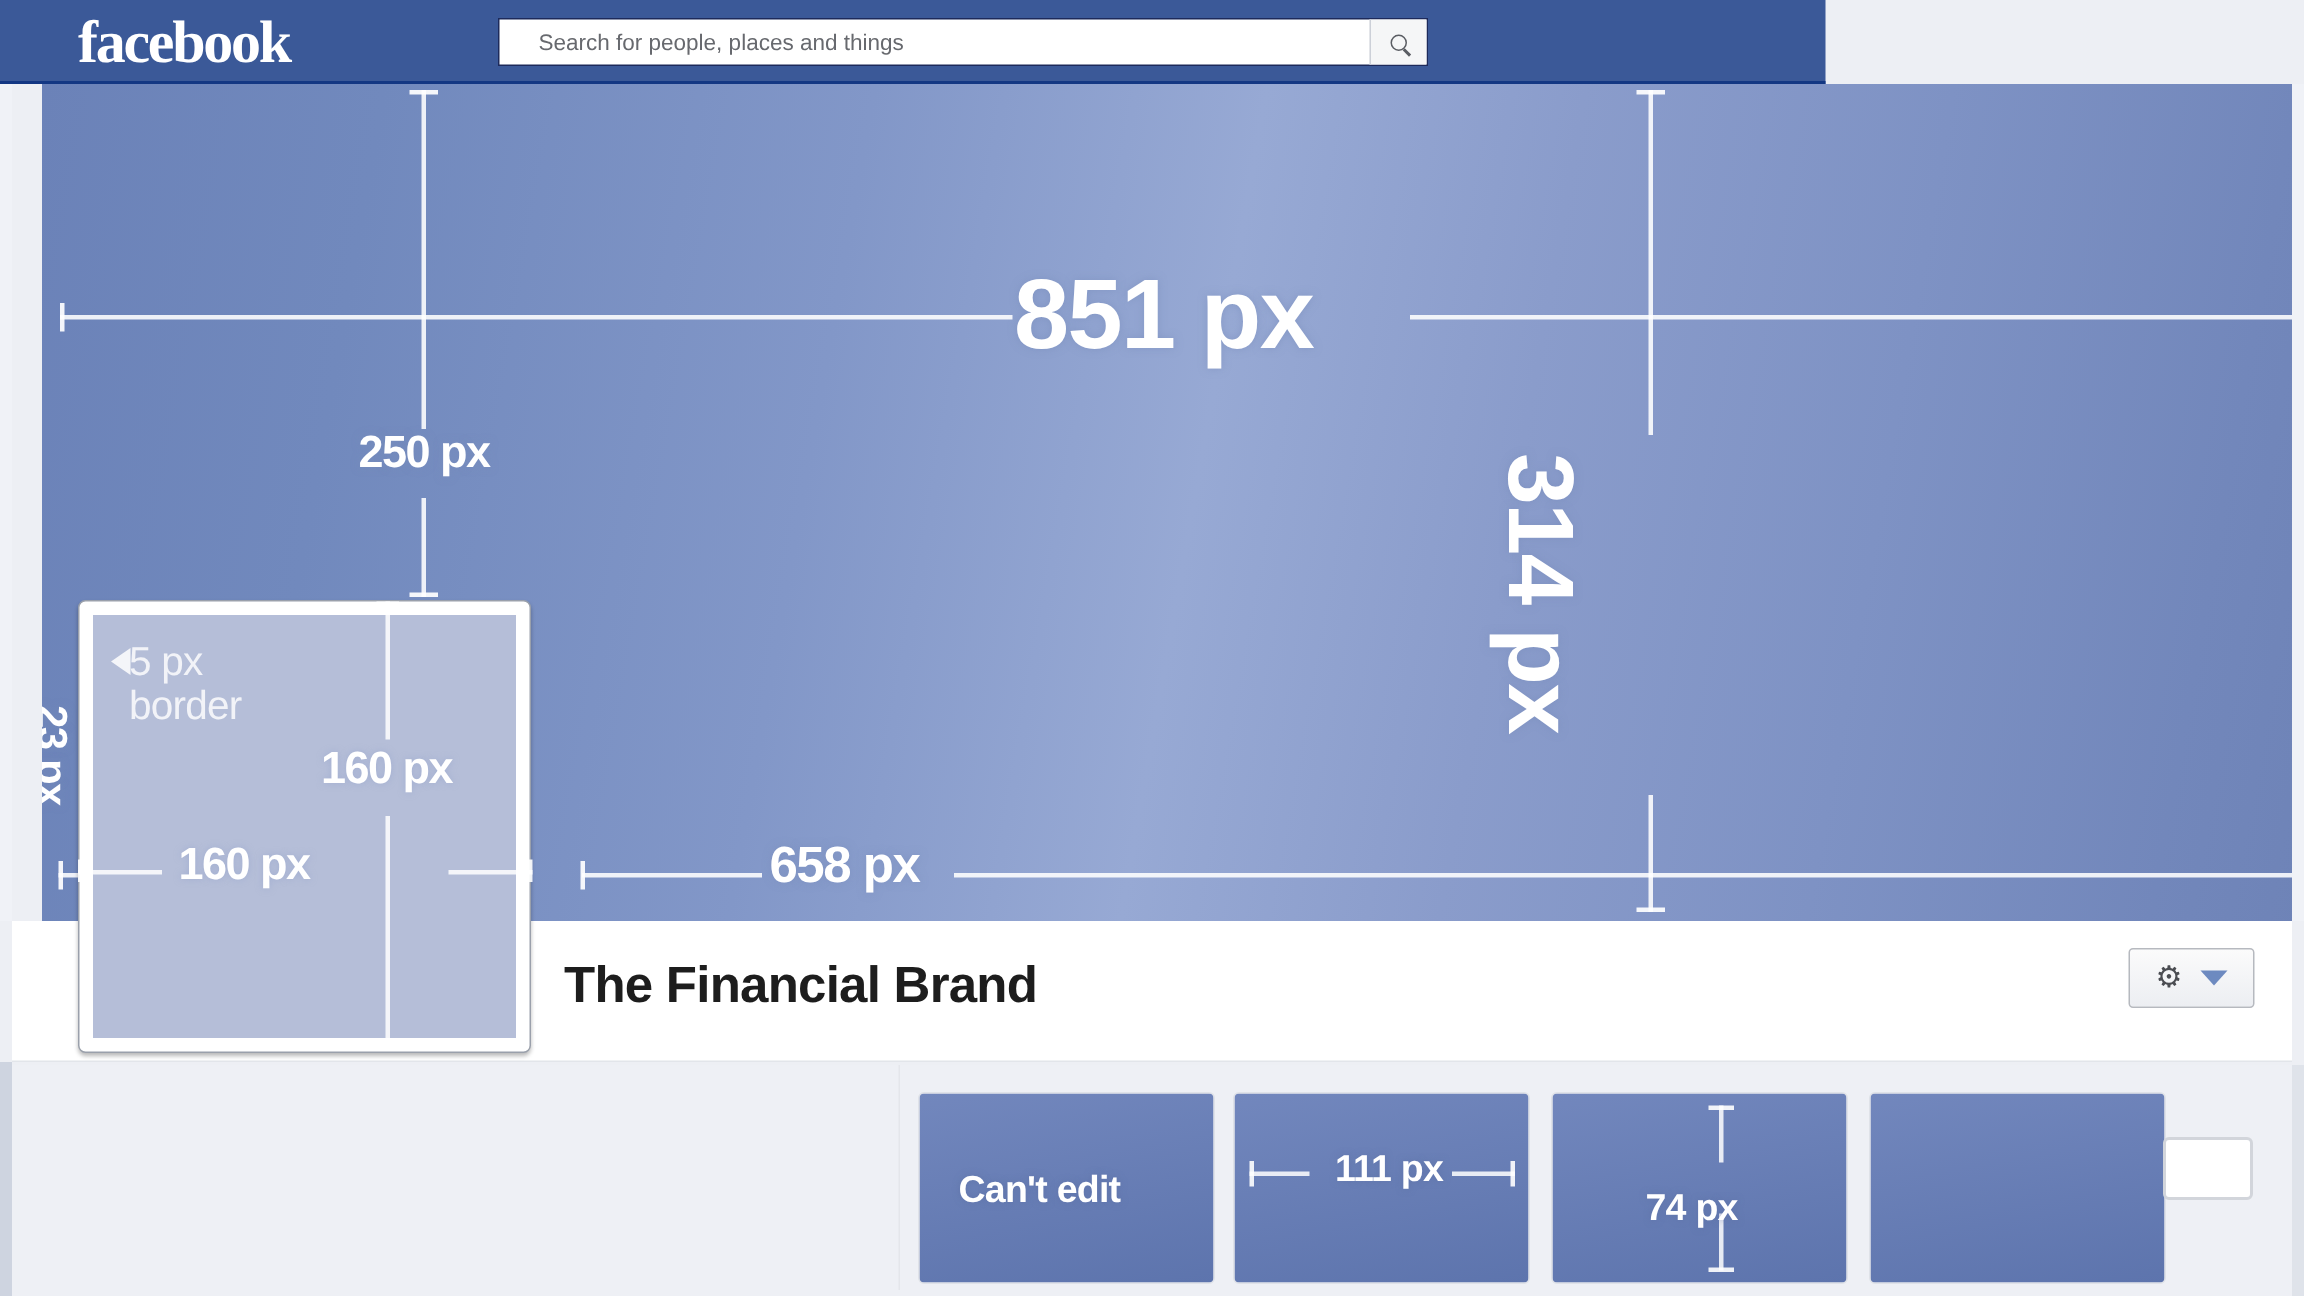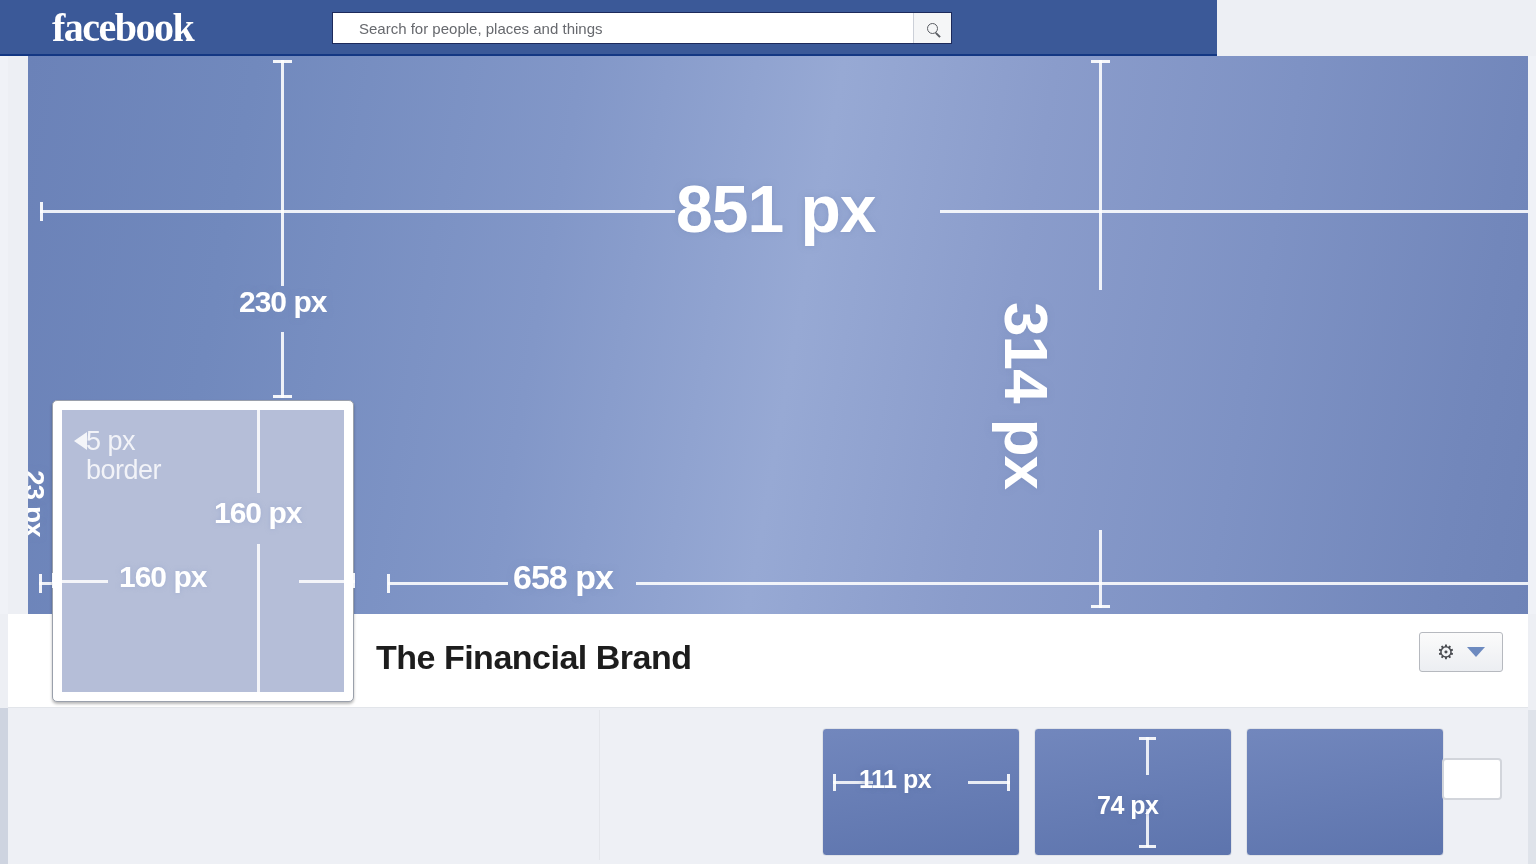--- a/index.html
+++ b/index.html
@@ -302,21 +302,21 @@
 
     <div class="mline-h" style="left:12px; top:154px; width:635px;"></div>
     <div class="mline-h" style="left:912px; top:154px; width:612px;"></div>
     <div class="tick-v" style="left:12px; top:146px;"></div>
     <div class="tick-v" style="left:1521px; top:146px;"></div>
     <div class="mlabel" style="left:648px; top:118px; font-size:66px; line-height:70px;">851 px</div>
 
     <div class="tick-h" style="left:245px; top:4px;"></div>
     <div class="mline-v" style="left:253px; top:4px; height:226px;"></div>
     <div class="mline-v" style="left:253px; top:276px; height:66px;"></div>
-    <div class="mlabel" style="left:211px; top:229px; font-size:30px; line-height:34px;">230 px</div>
+    <div class="mlabel" style="left:211px; top:229px; font-size:30px; line-height:34px;">250 px</div>
     <div class="tick-h" style="left:245px; top:339px;"></div>
 
     <div class="tick-h" style="left:1063px; top:4px;"></div>
     <div class="mline-v" style="left:1071px; top:4px; height:230px;"></div>
     <div class="mline-v" style="left:1071px; top:474px; height:78px;"></div>
     <div class="tick-h" style="left:1063px; top:549px;"></div>
     <div class="mlabel" style="left:1029px; top:246px; font-size:62px; line-height:62px;
                 transform:rotate(90deg); transform-origin:left top;">314 px</div>
 
     <div class="mline-h" style="left:360px; top:526px; width:120px;"></div>
@@ -360,27 +360,30 @@
     <div class="gear-btn">
       <span class="gear-glyph">⚙</span>
       <span class="caret-dn"></span>
     </div>
   </div>
 
   <div class="left-rail"></div>
   <div class="tabs-row">
     <div class="tabs-left-pane"></div>
 
+    <div class="thumb" style="left:604px; width:198px;">
+      <div class="thumb-label" style="left:26px; top:50px;">Can't edit</div>
+    </div>
 
     <div class="thumb" style="left:814px; width:198px;">
       <div class="t-cap-v" style="left:10px; top:45px;"></div>
       <div class="t-line-h" style="left:10px; top:52px; width:40px;"></div>
       <div class="t-line-h" style="left:145px; top:52px; width:42px;"></div>
       <div class="t-cap-v" style="left:184px; top:45px;"></div>
-      <div class="thumb-label" style="left:36px; top:36px;">111 px</div>
+      <div class="thumb-label" style="left:67px; top:36px;">111 px</div>
     </div>
 
     <div class="thumb" style="left:1026px; width:198px;">
       <div class="t-cap-h" style="left:104px; top:8px;"></div>
       <div class="t-line-v" style="left:111px; top:8px; height:38px;"></div>
       <div class="t-line-v" style="left:111px; top:80px; height:38px;"></div>
       <div class="t-cap-h" style="left:104px; top:116px;"></div>
       <div class="thumb-label" style="left:62px; top:50px;margin-top:12px;">74 px</div>
     </div>
 

